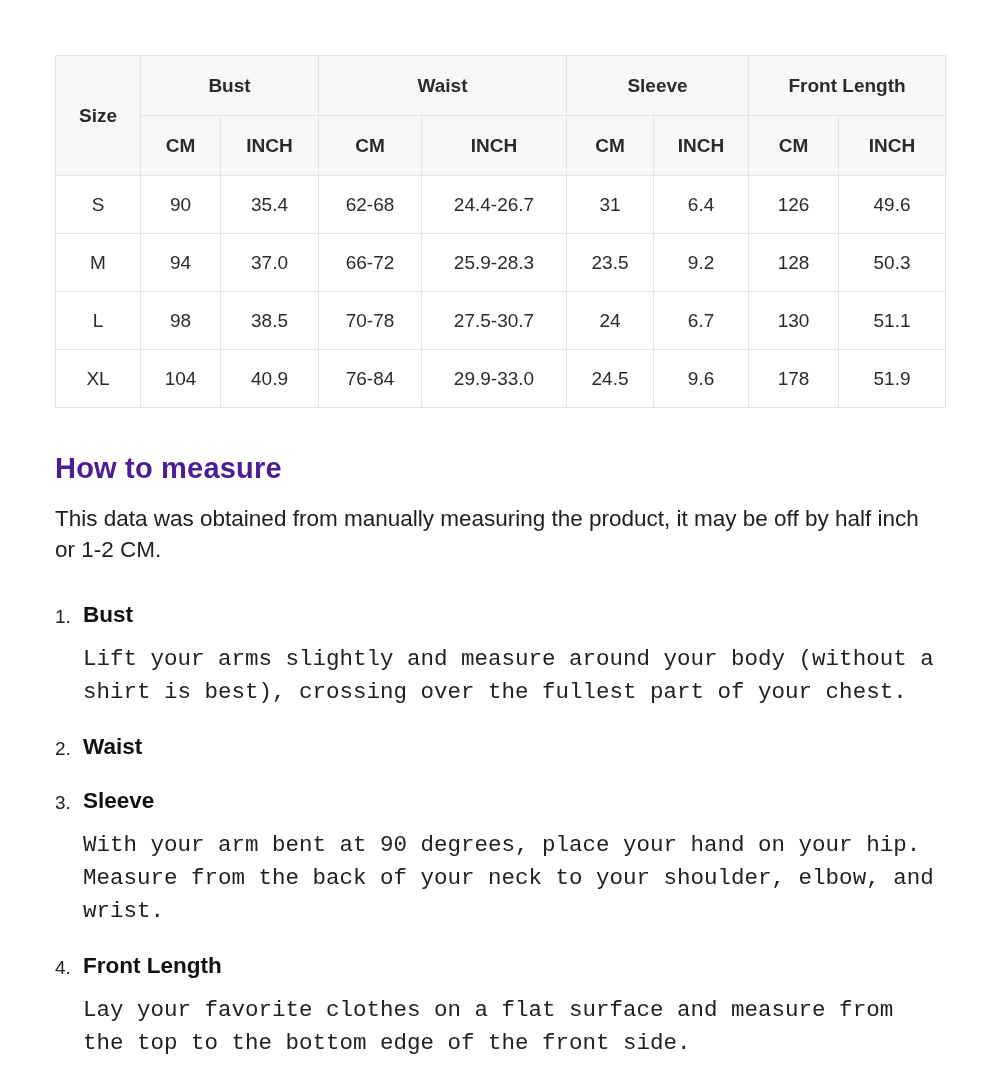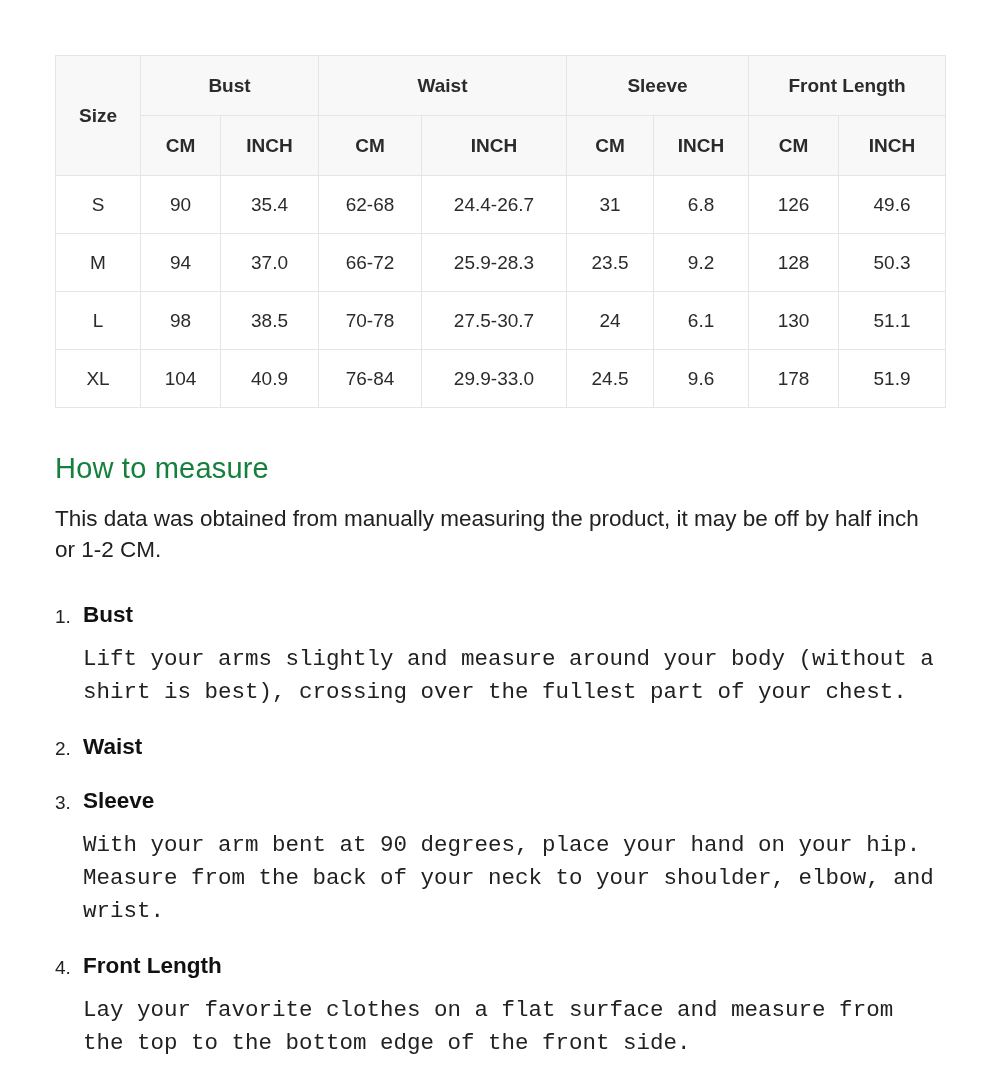--- a/index.html
+++ b/index.html
@@ -41,22 +41,22 @@
   }
   table.size-chart tbody td {
     background: #ffffff;
     font-weight: 400;
     height: 58px;
   }
   
   .htm-title {
     margin-top: 44px;
     font-size: 29px;
-    font-weight: 400;
-    color: #15803d;
+    font-weight: 700;
+    color: #4c1d95;
     letter-spacing: 0.2px;
   }
   .htm-intro {
     margin-top: 18px;
     font-size: 22.5px;
     line-height: 31px;
     max-width: 895px;
   }
   ol.measure-steps {
     margin-top: 36px;
@@ -129,21 +129,21 @@
       </tr>
     </thead>
     <tbody>
         <tr>
           <td>S</td>
           <td>90</td>
           <td>35.4</td>
           <td>62-68</td>
           <td>24.4-26.7</td>
           <td>31</td>
-          <td>6.8</td>
+          <td>6.4</td>
           <td>126</td>
           <td>49.6</td>
         </tr>
         <tr>
           <td>M</td>
           <td>94</td>
           <td>37.0</td>
           <td>66-72</td>
           <td>25.9-28.3</td>
           <td>23.5</td>
@@ -151,21 +151,21 @@
           <td>128</td>
           <td>50.3</td>
         </tr>
         <tr>
           <td>L</td>
           <td>98</td>
           <td>38.5</td>
           <td>70-78</td>
           <td>27.5-30.7</td>
           <td>24</td>
-          <td>6.1</td>
+          <td>6.7</td>
           <td>130</td>
           <td>51.1</td>
         </tr>
         <tr>
           <td>XL</td>
           <td>104</td>
           <td>40.9</td>
           <td>76-84</td>
           <td>29.9-33.0</td>
           <td>24.5</td>

